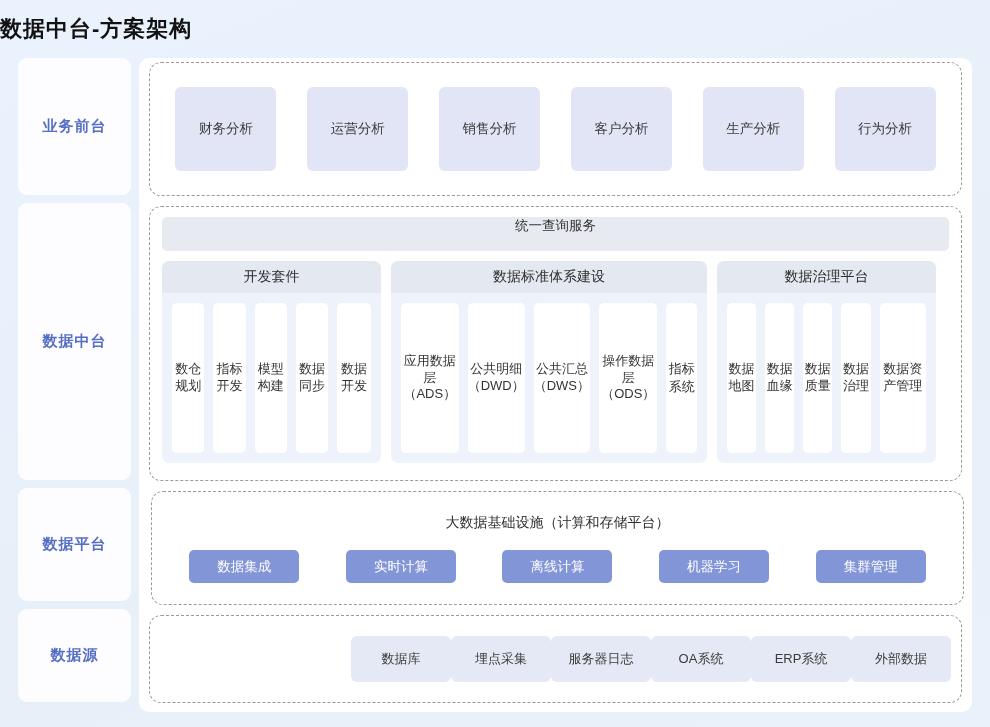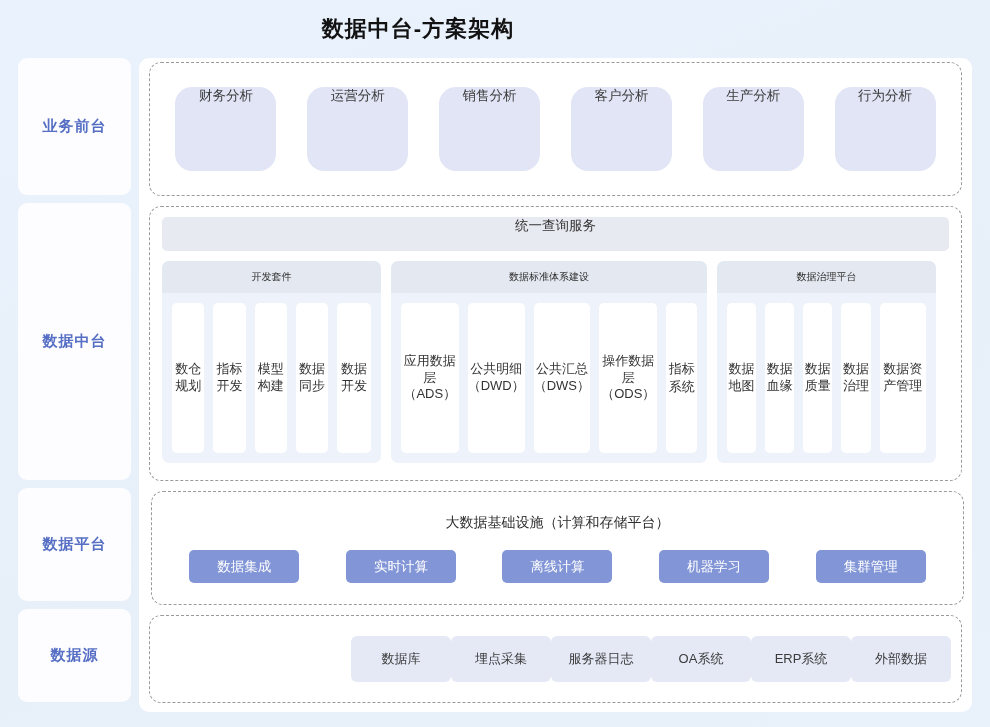--- a/index.html
+++ b/index.html
@@ -21,21 +21,20 @@
     background: linear-gradient(160deg, #eaf2fd 0%, #e7eff9 60%, #e9f1fb 100%);
     box-sizing: border-box;
   }
 
   
   .title {
     position: absolute;
     left: 0;
     top: 14px;
     width: 836px;
-    text-align: center;
     font-size: 22px;
     font-weight: bold;
     color: #121212;
     letter-spacing: 1px;
   }
 
   
   .rail {
     position: absolute;
     left: 18px;
@@ -88,23 +87,23 @@
     height: 134px;
     display: flex;
     align-items: center;
     justify-content: space-around;
     padding: 0 10px;
   }
   .front-card {
     width: 101px;
     height: 84px;
     background: #e1e5f5;
-    border-radius: 17px;
-    display: flex;
-    align-items: flex-start;
+    border-radius: 6px;
+    display: flex;
+    align-items: center;
     justify-content: center;
     font-size: 13.5px;
     color: #3b3b3b;
   }
 
   
   .row-mid {
     left: 10px;
     top: 148px;
     width: 813px;
@@ -133,21 +132,21 @@
     display: flex;
     flex-direction: column;
     overflow: hidden;
   }
   .panel-head {
     background: #e4e8f0;
     height: 32px;
     display: flex;
     align-items: center;
     justify-content: center;
-    font-size: 10px;
+    font-size: 14px;
     color: #2e2e2e;
     flex: 0 0 auto;
   }
   .panel-body {
     flex: 1 1 auto;
     padding: 10px;
     display: flex;
     flex-direction: row;
     gap: 9px;
     box-sizing: border-box;

